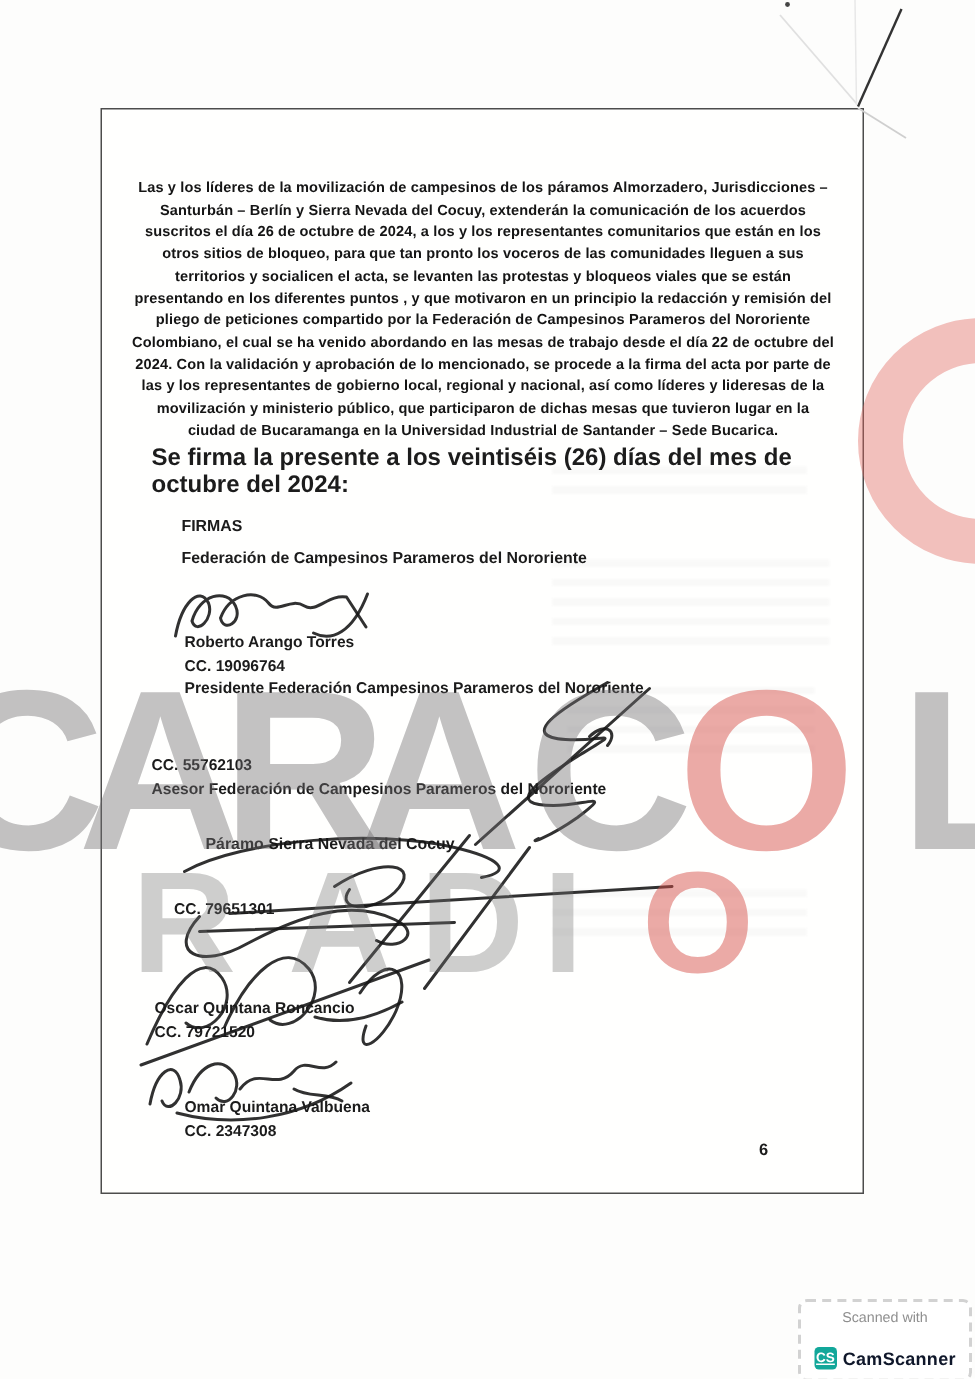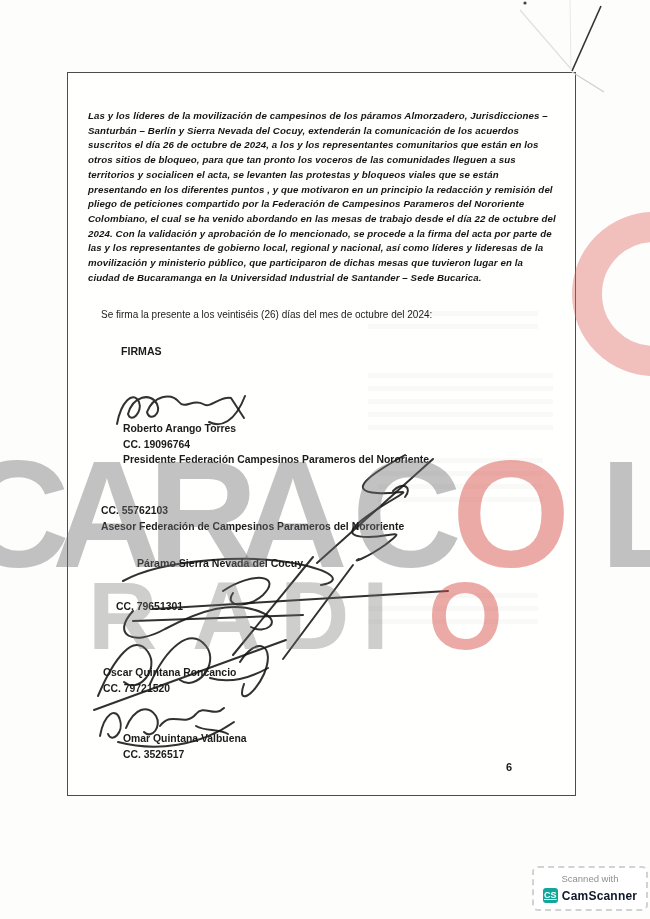--- a/index.html
+++ b/index.html
@@ -9,28 +9,28 @@
     font-family:"Liberation Sans",sans-serif;
     color:#1b1b1b;
   }
   
   .sheet{
     position:absolute;left:67px;top:72px;width:507px;height:722px;
     background:#fffffe;border:1px solid #4c4c4c;
   }
   
   .para{
-    position:absolute;left:20px;top:36px;width:468px;
-    font-size:9.7px;font-weight:bold;font-style:italic;
-    line-height:14.7px;text-align:left;color:#151515;
+    position:absolute;left:20px;top:46px;width:468px;
+    font-size:9.7px;font-weight:bold;
+    line-height:14.7px;text-align:center;color:#151515;
     letter-spacing:.1px;
   }
   .dateline{
-    position:absolute;left:33px;top:236px;width:440px;
-    font-size:10px;font-weight:400;color:#1c1c1c;
+    position:absolute;left:33px;top:224px;width:440px;
+    font-size:16px;font-weight:700;color:#1c1c1c;
   }
   .h-firmas{position:absolute;left:53px;top:272px;font-size:10.6px;font-weight:bold;}
   .h-fed{position:absolute;left:53px;top:293px;font-size:10.6px;font-weight:bold;}
   .h-paramo{position:absolute;left:53px;top:484px;font-size:10.6px;font-weight:bold;margin-left:16px;}
   .sigblock{position:absolute;font-size:10.4px;font-weight:bold;line-height:15.5px;white-space:nowrap;}
   .sb1{left:55px;top:348px;}
   .sb2{left:33px;top:430px;}
   .sb3{left:48px;top:526px;}
   .sb4{left:35px;top:592px;}
   .sb5{left:55px;top:658px;}
@@ -66,21 +66,21 @@
   .wmM4{left:352px;} .wmM5{left:452px;} .wmM6{left:600px;}
   .wmS0{left:88px;} .wmS1{left:192px;} .wmS2{left:280px;} .wmS3{left:362px;} .wmS4{left:428px;}
   
   .creases{position:absolute;left:500px;top:0;width:150px;height:150px;pointer-events:none;}
   
   .badge{
     position:absolute;left:532px;top:866px;width:104px;
     background:#fff;border:2px dashed #d2d2d2;border-radius:6px;
     padding:5px 4px 6px 4px;text-align:center;
   }
-  .badge .line1{font-size:9.5px;color:#8f8f8f;margin-bottom:4px;}
+  .badge .line1{font-size:9.5px;color:#8f8f8f;margin-bottom:14px;}
   .badge .row{display:flex;align-items:center;justify-content:center;gap:4px;}
   .badge .cs{
     width:15px;height:15px;border-radius:3px;background:#12a79a;
     color:#fff;font-size:9px;font-weight:bold;line-height:15px;text-align:center;
     flex:0 0 auto;
     text-decoration:underline;
   }
   .badge .brand{font-size:12px;font-weight:bold;color:#0f172a;letter-spacing:.2px;}
 </style>
 </head>
@@ -91,20 +91,21 @@
   <div class="para">Las y los líderes de la movilización de campesinos de los páramos Almorzadero, Jurisdicciones – Santurbán – Berlín y Sierra Nevada del Cocuy, extenderán la comunicación de los acuerdos suscritos el día 26 de octubre de 2024, a los y los representantes comunitarios que están en los otros sitios de bloqueo, para que tan pronto los voceros de las comunidades lleguen a sus territorios y socialicen el acta, se levanten las protestas y bloqueos viales que se están presentando en los diferentes puntos , y que motivaron en un principio la redacción y remisión del pliego de peticiones compartido por la Federación de Campesinos Parameros del Nororiente Colombiano, el cual se ha venido abordando en las mesas de trabajo desde el día 22 de octubre del 2024. Con la validación y aprobación de lo mencionado, se procede a la firma del acta por parte de las y los representantes de gobierno local, regional y nacional, así como líderes y lideresas de la movilización y ministerio público, que participaron de dichas mesas que tuvieron lugar en la ciudad de Bucaramanga en la Universidad Industrial de Santander – Sede Bucarica.</div>
 
   <div class="bleed bl1"></div>
   <div class="bleed bl2"></div>
   <div class="bleed bl3"></div>
   <div class="bleed bl4"></div>
 
   <div class="dateline">Se firma la presente a los veintiséis (26) días del mes de octubre del 2024:</div>
 
   <div class="h-firmas">FIRMAS</div>
+  <div class="h-fed">Federación de Campesinos Parameros del Nororiente</div>
 
   <svg class="sig sig1" viewBox="0 0 135 44">
     <path d="M4,36 C8,14 20,2 26,14 C30,24 18,36 15,26 C20,8 38,4 44,16 C49,27 36,34 34,24 C40,8 58,4 66,14 C72,22 80,10 90,16 C98,21 106,8 118,10 L131,30"></path>
     <path d="M96,34 C108,40 122,34 132,8"></path>
   </svg>
   <div class="sigblock sb1">
     <div>Roberto Arango Torres</div>
     <div>CC. 19096764</div>
     <div>Presidente Federación Campesinos Parameros del Nororiente</div>
   </div>
@@ -148,21 +149,21 @@
 
   <svg class="sig sig5" viewBox="0 0 145 55">
     <path d="M4,38 C8,16 20,8 24,22 C28,34 16,46 12,36"></path>
     <path d="M30,30 C38,10 52,6 60,18 C66,28 56,42 48,34"></path>
     <path d="M64,28 C76,12 88,30 100,16 C108,6 118,20 128,10"></path>
     <path d="M22,44 C60,54 104,48 138,24"></path>
     <path d="M100,28 C110,34 122,30 132,36"></path>
   </svg>
   <div class="sigblock sb5">
     <div>Omar Quintana Valbuena</div>
-    <div>CC. 3526517</div>
+    <div>CC. 2347308</div>
   </div>
 
   <div class="pagenum">6</div>
 </div>
 
 <svg class="creases" viewBox="0 0 150 150">
   <line x1="101" y1="6" x2="72" y2="71" stroke="#333" stroke-width="1.6"></line>
   <line x1="20" y1="10" x2="71" y2="69" stroke="#e0e0e0" stroke-width="1.2"></line>
   <line x1="72" y1="72" x2="104" y2="92" stroke="#cfcfcf" stroke-width="1.2"></line>
   <line x1="70" y1="0" x2="71" y2="70" stroke="#e8e8e8" stroke-width="1"></line>

